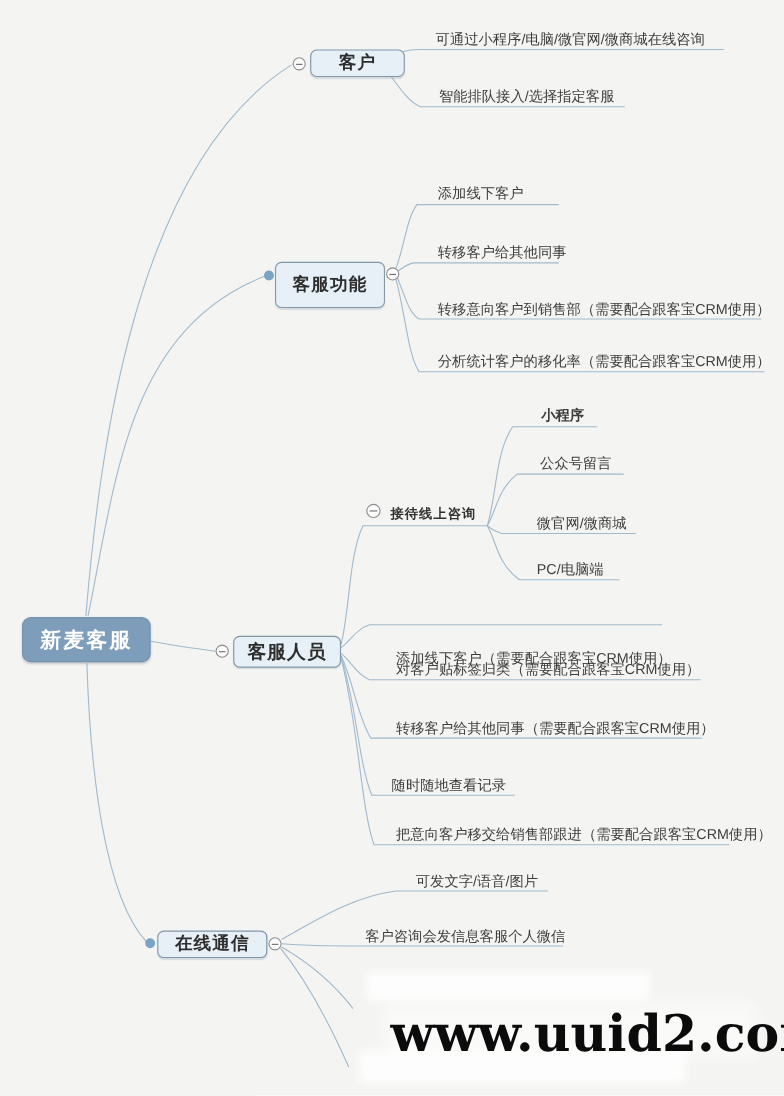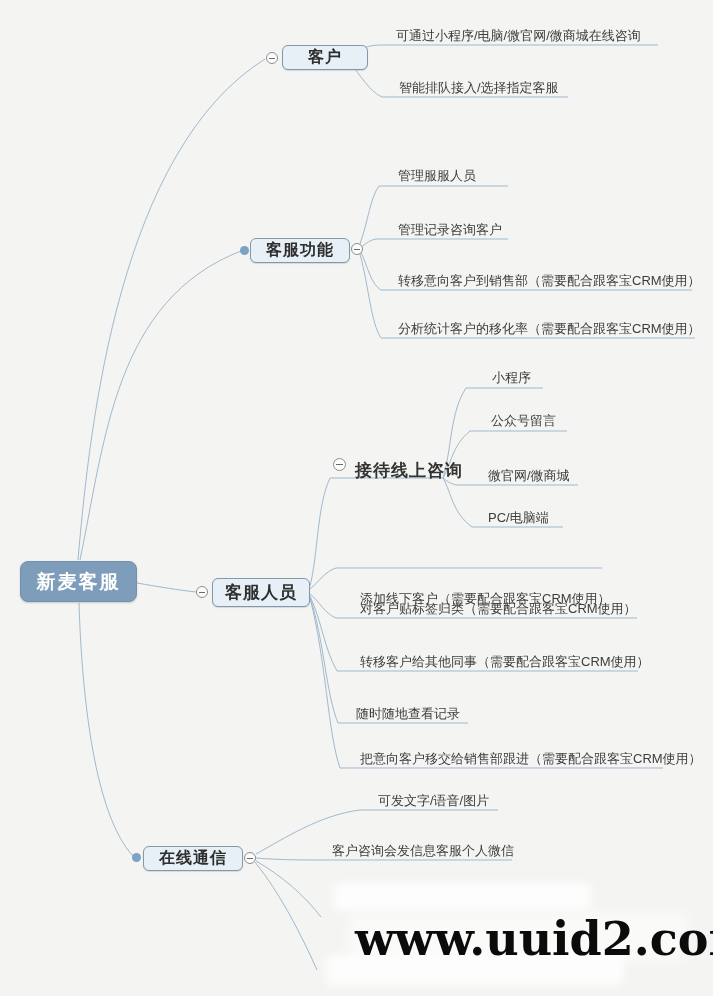--- a/index.html
+++ b/index.html
@@ -35,21 +35,21 @@
     box-shadow:0 1px 2px rgba(100,120,140,0.35);
   }
   .leaf{
     position:absolute;
     font-size:13px;color:#3d3d3d;
     white-space:nowrap;
     line-height:15px;
   }
   .subtopic-label{
     position:absolute;
-    font-size:17px;color:#333;
+    font-size:12px;color:#333;
     white-space:nowrap;font-weight:bold;
     letter-spacing:1px;
   }
   .collapse{
     position:absolute;
     box-sizing:border-box;
     width:12px;height:12px;
     background:#fdfdfd;
     border:1px solid #8d8d8d;
     border-radius:50%;
@@ -122,21 +122,21 @@
       <path d="M 256 854 C 285 838 320 815 360 810 H 498"></path>
       <path d="M 256 858 C 280 860 300 860 327 860 H 512"></path>
       <path d="M 256 861 C 282 876 304 895 321 917"></path>
       <path d="M 255 862 C 280 893 302 936 317 970"></path>
     </g>
   </svg>
 
   <div class="root-topic" style="left:20px;top:561px;width:117px;height:41px;">新麦客服</div>
 
   <div class="topic" style="left:282px;top:45px;width:86px;height:25px;">客户</div>
-  <div class="topic" style="left:250px;top:238px;width:100px;height:25px;">客服功能</div>
+  <div class="topic" style="left:250px;top:238px;width:100px;height:42px;">客服功能</div>
   <div class="topic" style="left:212px;top:578px;width:98px;height:29px;font-size:17px;">客服人员</div>
   <div class="topic" style="left:143px;top:846px;width:100px;height:25px;">在线通信</div>
 
   <div class="collapse" style="left:266px;top:52px;">
     <span class="hbar"></span>
   </div>
   <div class="collapse" style="left:351px;top:243px;">
     <span class="hbar"></span>
   </div>
   <div class="collapse" style="left:196px;top:586px;">
@@ -148,27 +148,27 @@
   <div class="collapse" style="left:244px;top:852px;">
     <span class="hbar"></span>
   </div>
 
   <div class="dot" style="left:240px;top:246px;"></div>
   <div class="dot" style="left:132px;top:853px;"></div>
 
   <div class="leaf" style="left:396px;top:28px;">可通过小程序/电脑/微官网/微商城在线咨询</div>
   <div class="leaf" style="left:399px;top:80px;">智能排队接入/选择指定客服</div>
 
-  <div class="leaf" style="left:398px;top:168px;">管理服服人员</div>
-  <div class="leaf" style="left:398px;top:222px;">管理记录咨询客户</div>
+  <div class="leaf" style="left:398px;top:168px;">添加线下客户</div>
+  <div class="leaf" style="left:398px;top:222px;">转移客户给其他同事</div>
   <div class="leaf" style="left:398px;top:321px;">分析统计客户的移化率（需要配合跟客宝CRM使用）</div>
   <div class="leaf" style="left:398px;top:273px;">转移意向客户到销售部（需要配合跟客宝CRM使用）</div>
 
   <div class="subtopic-label" style="left:355px;top:459px;">接待线上咨询</div>
-  <div class="leaf" style="left:492px;top:370px;">小程序</div>
+  <div class="leaf" style="left:492px;top:370px;font-weight:bold;">小程序</div>
   <div class="leaf" style="left:491px;top:413px;">公众号留言</div>
   <div class="leaf" style="left:488px;top:468px;">微官网/微商城</div>
   <div class="leaf" style="left:488px;top:510px;">PC/电脑端</div>
 
   <div class="leaf" style="left:360px;top:551px;margin-top:40px;">添加线下客户（需要配合跟客宝CRM使用）</div>
   <div class="leaf" style="left:360px;top:601px;">对客户贴标签归类（需要配合跟客宝CRM使用）</div>
   <div class="leaf" style="left:360px;top:654px;">转移客户给其他同事（需要配合跟客宝CRM使用）</div>
   <div class="leaf" style="left:356px;top:706px;font-family:Liberation Serif, serif;">随时随地查看记录</div>
   <div class="leaf" style="left:360px;top:751px;">把意向客户移交给销售部跟进（需要配合跟客宝CRM使用）</div>
 

